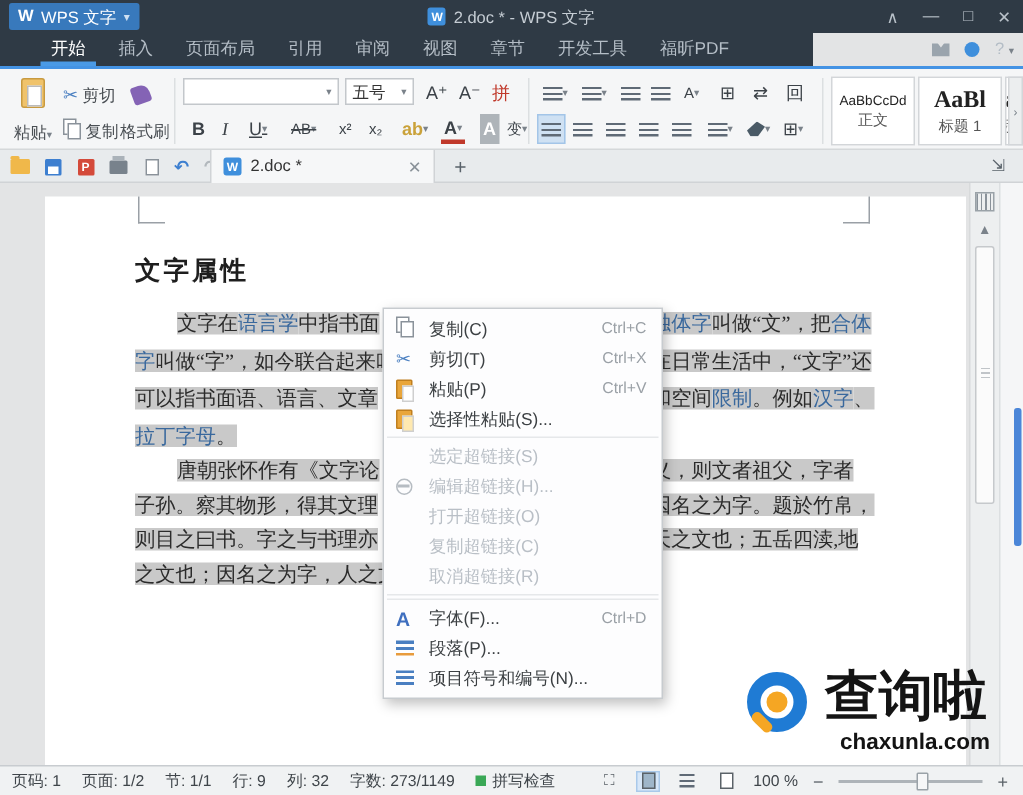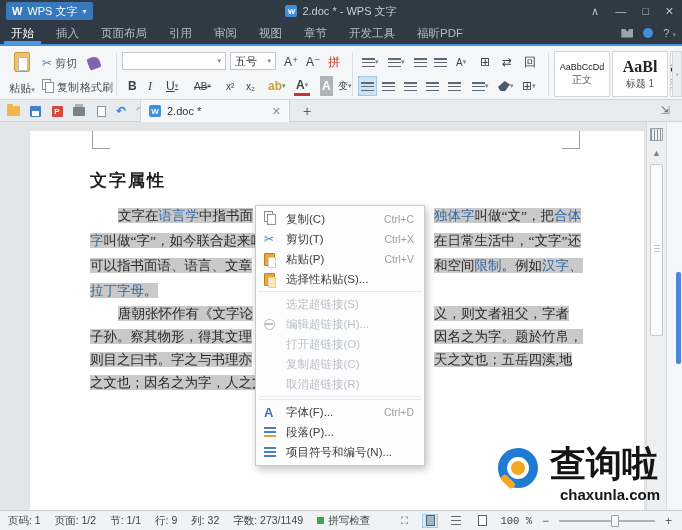--- a/index.html
+++ b/index.html
@@ -11,21 +11,21 @@
   .titlebar { position:absolute; left:0; top:0; width:682px; height:22px; background:#2f3a45; display:flex; align-items:center; }
   .appbtn { position:absolute; left:6px; top:2px; height:18px; background:#3879bc; border-radius:2px; color:#fff; font-size:11px; display:flex; align-items:center; padding:0 6px; gap:5px; }
   .appbtn .wlogo { font-weight:bold; font-size:11px; }
   .appbtn .caret { font-size:8px; color:#cfe0f2; }
   .titletext { position:absolute; left:0; right:0; top:0; height:22px; display:flex; align-items:center; justify-content:center; gap:5px; color:#c6cdd4; font-size:11px; pointer-events:none; }
   .docicon { width:12px; height:12px; background:#3f8fdc; border-radius:2px; color:#fff; font-size:8px; font-weight:bold; display:flex; align-items:center; justify-content:center; }
   .winbtns { position:absolute; right:8px; top:0; height:22px; display:flex; align-items:center; gap:16px; color:#b9c1c9; font-size:11px; }
   .winbtns span { cursor:default; }
 
   
-  .tabbar { position:absolute; left:0; top:22px; width:682px; height:22px; background:#2f3a45; display:flex; align-items:center; padding-left:0; }
+  .tabbar { position:absolute; left:0; top:22px; width:542px; height:22px; background:#2f3a45; display:flex; align-items:center; padding-left:23px; }
   .tab { position:relative; color:#b4bdc6; font-size:11.5px; padding:0 11px; height:22px; line-height:22px; }
   .tab.active { color:#ffffff; }
   .tab.active::after { content:""; position:absolute; left:4px; right:4px; bottom:0; height:3px; background:#4a9ae6; }
   .tabbar-right { position:absolute; right:6px; top:22px; height:22px; display:flex; align-items:center; gap:10px; }
   .skin-glyph { width:12px; height:9px; background:#9aa4ad; clip-path:polygon(0 0,30% 0,50% 35%,70% 0,100% 0,100% 100%,0 100%); }
   .orb { width:10px; height:10px; border-radius:50%; background:#3f8fdc; }
   .help { color:#b4bdc6; font-size:11px; }
 
   
   .ribbon { position:absolute; left:0; top:44px; width:682px; height:56px; background:#f5f6f7; border-top:2px solid #4493e4; border-bottom:1px solid #d5d8da; font-size:11px; color:#444; }
@@ -89,21 +89,21 @@
   
   .watermark { position:absolute; left:498px; top:318px; width:180px; height:70px; }
   .wm-logo { position:absolute; left:0; top:8px; width:46px; height:46px; }
   .wm-ring { position:absolute; left:0; top:0; width:40px; height:40px; border:9px solid #1f7bd4; border-radius:50%; }
   .wm-dot { position:absolute; left:13px; top:13px; width:14px; height:14px; background:#f5a623; border-radius:50%; }
   .wm-handle { position:absolute; left:2px; top:30px; width:16px; height:7px; background:#f5a623; border-radius:3px; transform:rotate(45deg); }
   .wm-title { position:absolute; left:52px; top:0; font-size:36px; font-weight:bold; color:#141414; font-family:Liberation Mono, monospace; white-space:nowrap; }
   .wm-domain { position:absolute; left:62px; top:46px; font-size:15px; font-weight:bold; color:#141414; }
 
   
-  .ctxmenu { position:absolute; left:255px; top:205px; width:170px; background:#fdfdfe; border:1px solid #c7cbcf; box-shadow:2px 3px 8px rgba(0,0,0,.25); padding:3px 0; z-index:50; }
+  .ctxmenu { position:absolute; left:255px; top:205px; width:187px; background:#fdfdfe; border:1px solid #c7cbcf; box-shadow:2px 3px 8px rgba(0,0,0,.25); padding:3px 0; z-index:50; }
   .mi { display:flex; align-items:center; height:20px; padding:0 10px 0 8px; font-size:11.5px; color:#3c4043; }
   .mi .icbox { width:22px; display:flex; align-items:center; justify-content:flex-start; }
   .mi .shortcut { margin-left:auto; color:#9aa0a6; font-size:10.5px; }
   .mi.disabled { color:#b9bfc6; }
   .mi-sep { height:1px; background:#e6e8ea; margin:2px 2px; }
   .ic-copy { width:9px; height:11px; border:1px solid #8a929a; background:#fff; box-shadow:-3px -3px 0 -1px #fff,-3px -3px 0 0 #8a929a; margin-left:3px; }
   .ic-cut { color:#4a7fc1; font-size:12px; }
   .ic-paste { width:11px; height:13px; background:#e9a63b; border:1px solid #c07f1f; border-radius:1px; position:relative; }
   .ic-paste::after { content:""; position:absolute; left:3px; top:3px; width:6px; height:9px; background:#fff; border:1px solid #cfcfcf; }
   .ic-paste.special::after { background:#ffe9b0; }
@@ -116,21 +116,21 @@
   
   .statusbar { position:absolute; left:0; top:510px; width:682px; height:20px; background:#f0f2f3; border-top:1px solid #c8ccd0; display:flex; align-items:center; font-size:10.5px; color:#3f454a; }
   .st-left { display:flex; align-items:center; gap:14px; padding-left:8px; }
   .st-item { white-space:nowrap; display:flex; align-items:center; gap:4px; }
   .green-dot { width:7px; height:7px; background:#3aa856; display:inline-block; }
   .st-right { margin-left:auto; display:flex; align-items:center; gap:10px; padding-right:10px; }
   .vicon { width:16px; height:14px; display:flex; align-items:center; justify-content:center; font-size:10px; color:#5a6268; }
   .vicon.active { background:#d7e7f8; border:1px solid #a9c9ea; }
   .sheet-ic { width:9px; height:11px; border:1px solid #5a6268; background:#fff; }
   .sheet-ic.fill { background:#9fb6c9; }
-  .zoomtext { color:#3f454a;font-family:Liberation Mono, monospace; }
+  .zoomtext { color:#3f454a; }
   .zslider { position:relative; width:96px; height:14px; }
   .zslider .track { position:absolute; left:0; right:0; top:6px; height:2px; background:#aeb4b9; }
   .zslider .handle { position:absolute; left:52px; top:1px; width:8px; height:12px; background:#f6f7f8; border:1px solid #9aa2a8; border-radius:1px; }
   .zbtn { color:#5a6268; font-size:12px; }
 </style>
 </head>
 <body>
 
 <div id="app">
 

